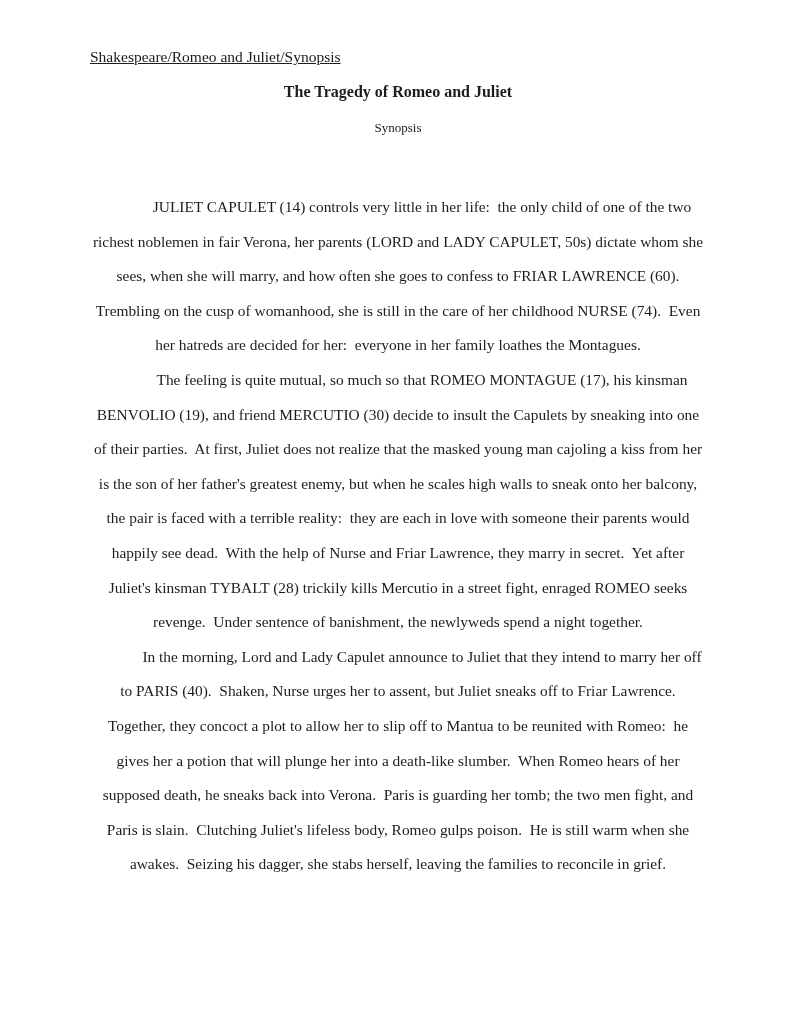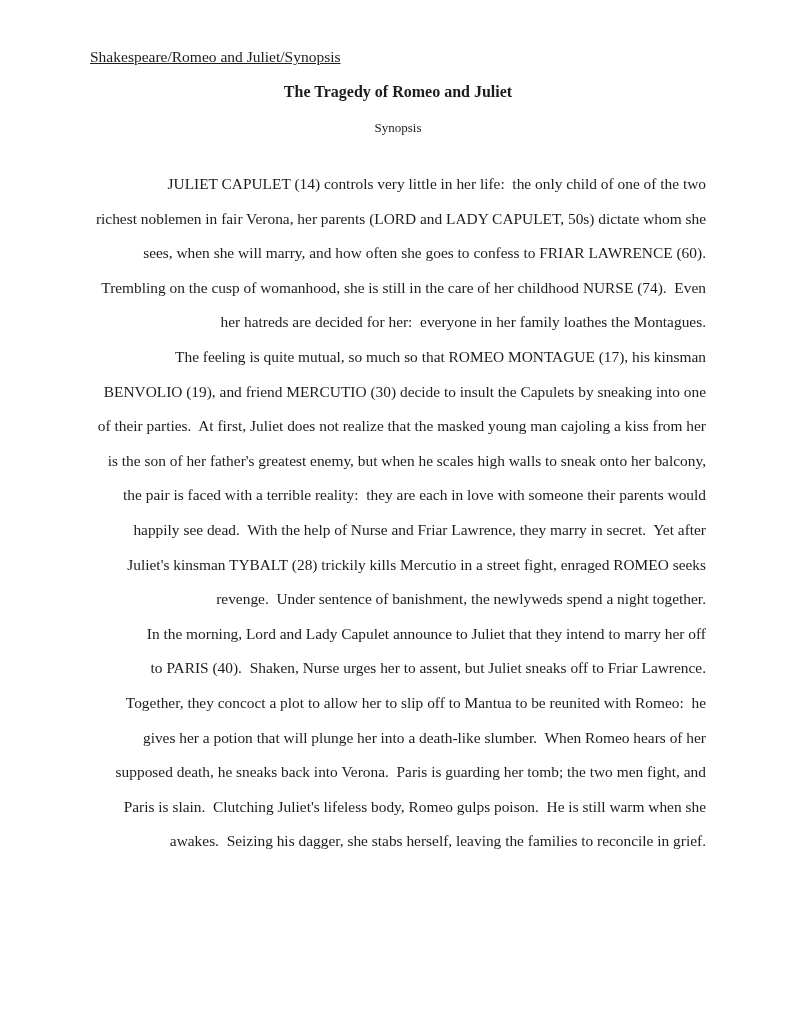--- a/index.html
+++ b/index.html
@@ -38,24 +38,24 @@
     white-space: pre-wrap;
   }
   .doc-subtitle {
     margin-top: 18px;
     font-size: 13px;
     text-align: center;
     line-height: 18px;
     white-space: pre-wrap;
   }
   .body-text {
-    margin-top: 30px;
+    margin-top: 53px;
     font-size: 15.4px;
     line-height: 34.6px;
-    text-align: right;
+    text-align: center;
   }
   .body-text p {
     margin: 0;
     padding: 0;
     text-indent: 48px;
     white-space: pre-wrap;
   }
 </style>
 </head>
 <body>

